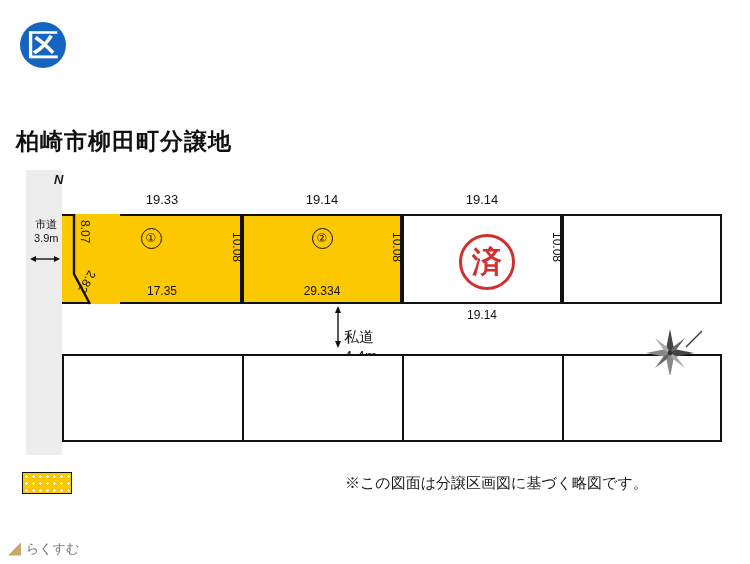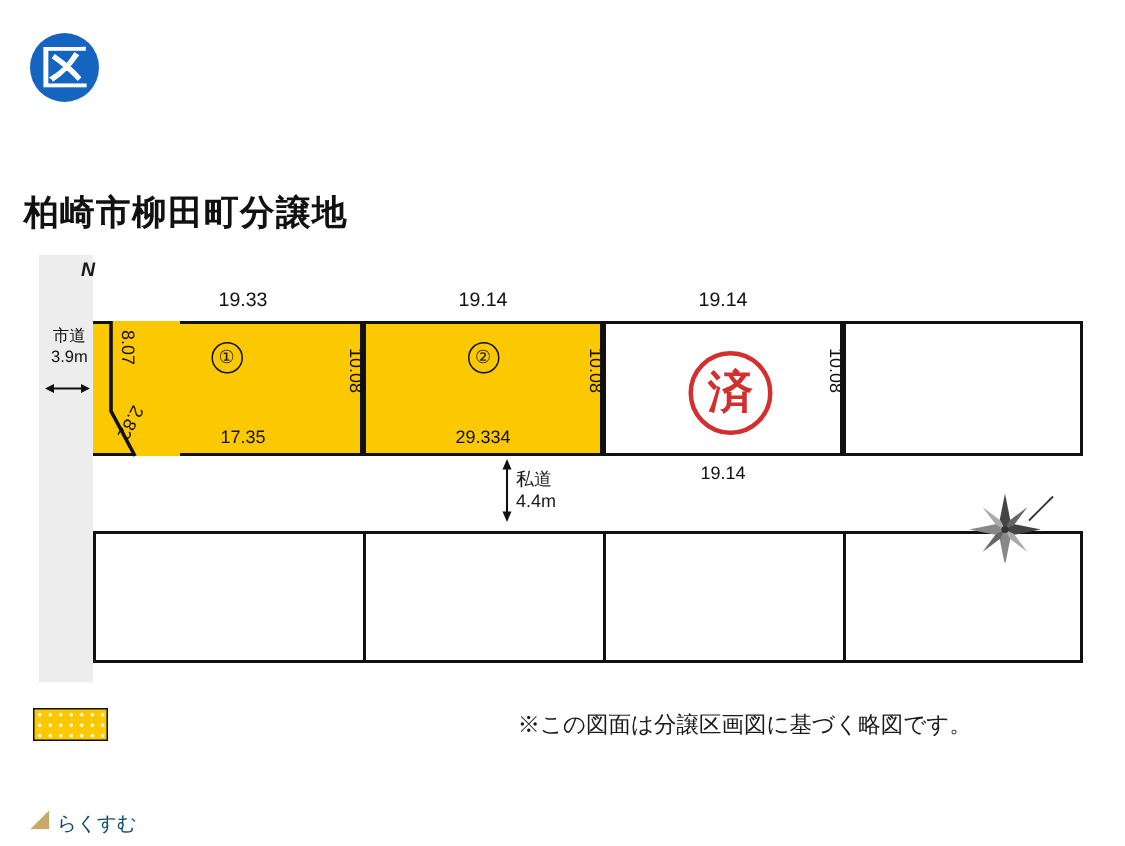--- a/index.html
+++ b/index.html
@@ -191,22 +191,22 @@
     top: 0;
     width: 0;
     height: 100%;
     border-left: 2px solid #111111;
   }
 
   
   .priv-road {
     position: absolute;
     left: 344px;
-    top: 142px;
-    font-size: 12px;
+    top: 158px;
+    font-size: 15px;
     line-height: 1.25;
     text-align: left;
     white-space: nowrap;
   }
   .arrow-v {
     position: absolute;
     left: 332px;
     top: 136px;
     width: 12px;
     height: 42px;
@@ -255,25 +255,25 @@
     position: absolute;
     left: 345px;
     top: 474px;
     font-size: 15px;
     white-space: nowrap;
   }
 
   
   .footer {
     position: absolute;
-    left: 20px;
+    left: 8px;
     top: 540px;
     display: flex;
-    align-items: flex-start;
-    color: #0c4a6e;
+    align-items: center;
+    color: #737373;
     font-size: 13px;
   }
   .footer-mark {
     width: 13px;
     height: 13px;
     background: #c8a96a;
     margin-right: 5px;
     clip-path: polygon(0 100%, 100% 100%, 100% 0, 55% 45%);
   }
 </style>

